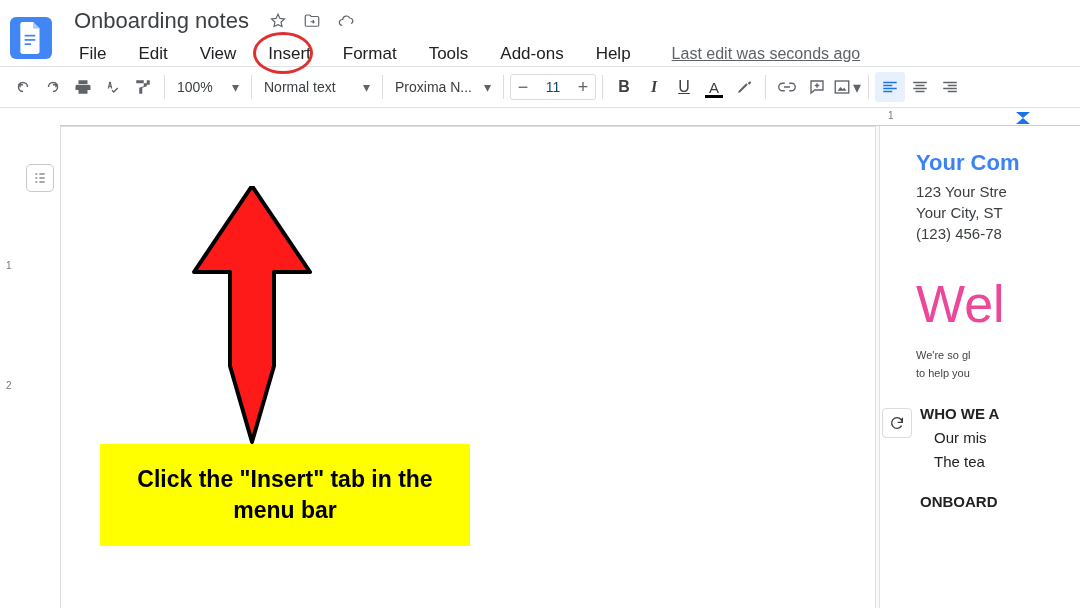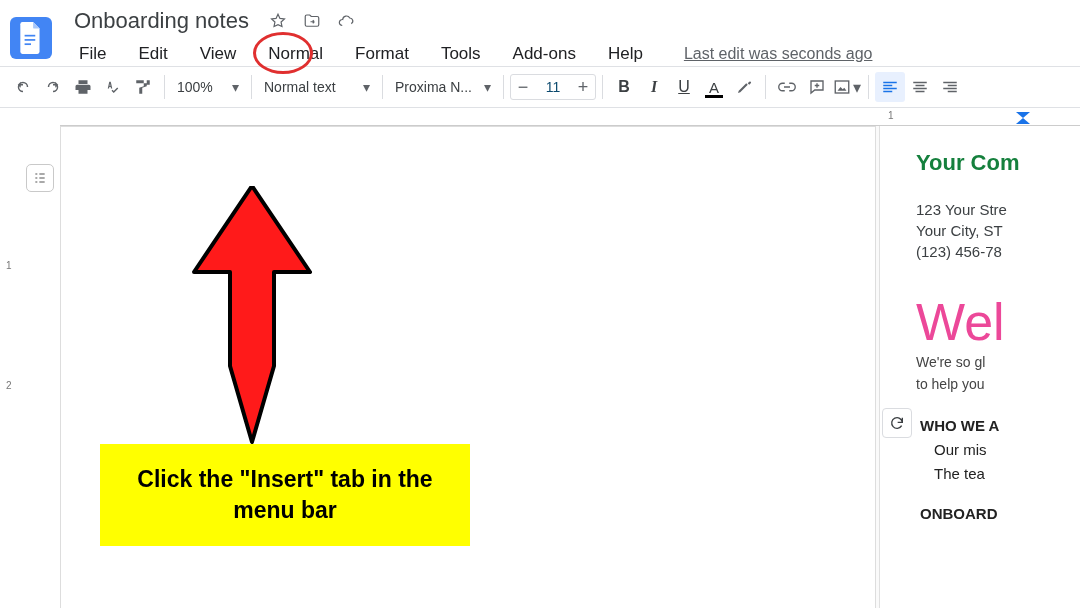--- a/index.html
+++ b/index.html
@@ -146,23 +146,23 @@
   }
   .refresh-icon {
     position:absolute; top: 300px; left: 2px;
     width: 30px; height: 30px;
     border:1px solid #dadce0; border-radius:4px;
     display:flex;align-items:center;justify-content:center;
     color:#3c4043;
     background:#fff;
   }
   .company-block { padding-left: 36px; color:#3c4043; font-size:15px; line-height:1.4;}
-  .company-name { color: #15803d; font-weight:bold; font-size:22px; margin-bottom:20px;}
+  .company-name { color: #3b82f6; font-weight:bold; font-size:22px; margin-bottom:2px;}
   .welcome { font-size: 52px; font-weight: 400; color:#ec4899; padding-left: 36px; margin-top: 30px;}
-  .intro { padding-left:36px; font-size:14px; color:#444; line-height:1.45;}
+  .intro { padding-left:36px; font-size:11px; color:#444; margin-top:14px; line-height:1.45;}
   .intro p { margin-bottom: 2px;}
   .section { padding-left: 40px; font-size:15px; color:#222; margin-top: 20px; line-height:1.6;}
   .section .hd { font-weight:bold; }
   .section .sub { padding-left: 14px;}
   
   .annotation-arrow {
     position:absolute;
     left: 192px; top: 78px;
     width: 120px; height: 258px;
     pointer-events:none;
@@ -218,21 +218,21 @@
         <svg viewBox="0 0 24 24">
             <path fill="none" stroke="currentColor" stroke-width="1.6" d="M7 18a4 4 0 1 1 .6-7.97A5 5 0 0 1 17 8a4 4 0 0 1 2 7.5"></path>
           </svg>
       </span>
     </div>
     <div class="menu-bar">
       <span class="menu-item">File</span>
       <span class="menu-item">Edit</span>
       <span class="menu-item">View</span>
       <span class="menu-item">
-        <span>Normal</span>
+        <span>Insert</span>
         <span class="insert-circle"></span>
       </span>
       <span class="menu-item">Format</span>
       <span class="menu-item">Tools</span>
       <span class="menu-item">Add-ons</span>
       <span class="menu-item">Help</span>
       <span class="last-edit">Last edit was seconds ago</span>
     </div>
   </div>
 </div>

